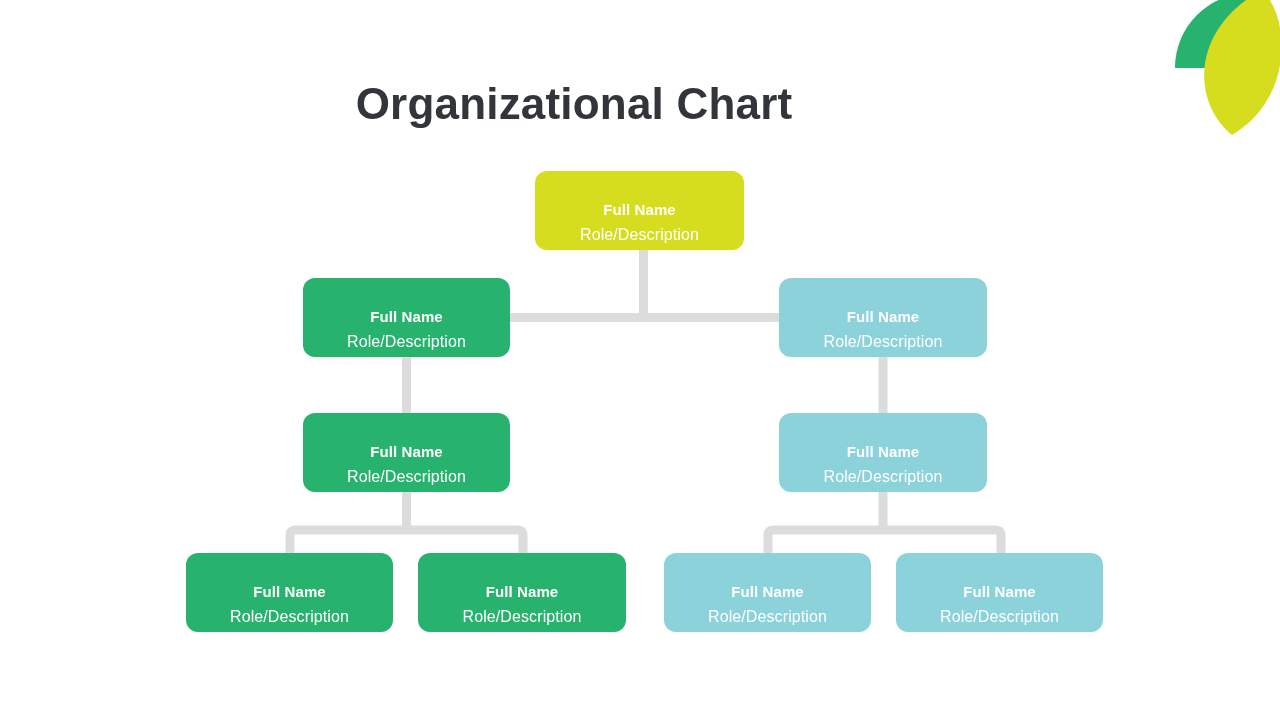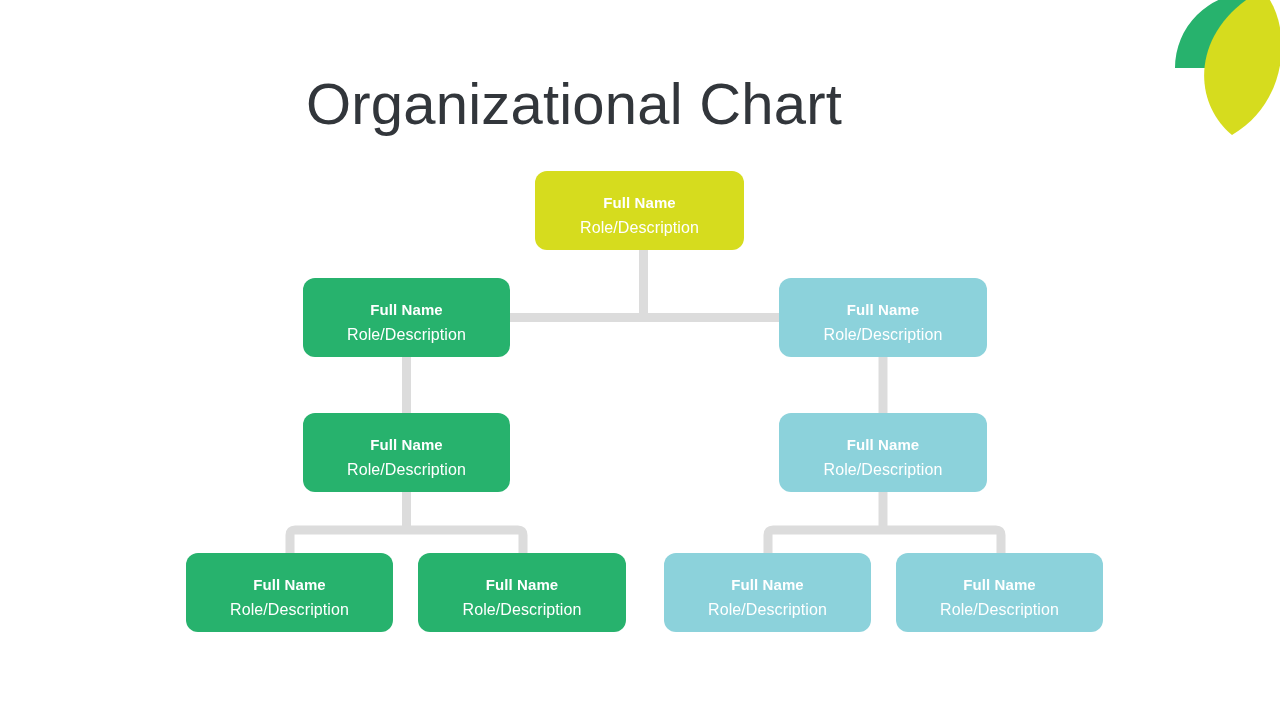--- a/index.html
+++ b/index.html
@@ -25,22 +25,22 @@
     pointer-events: none;
   }
 
   
   .slide-title {
     position: absolute;
     top: 74px;
     left: 0;
     width: 1148px;
     text-align: center;
-    font-size: 58px;
-    font-weight: 400;
+    font-size: 44px;
+    font-weight: 700;
     color: #32363B;
     letter-spacing: 0.2px;
     line-height: 60px;
   }
 
   
   .org-chart {
     position: absolute;
     top: 0;
     left: 0;
@@ -60,23 +60,23 @@
 
   
   .node {
     position: absolute;
     z-index: 2;
     box-sizing: border-box;
     border-radius: 12px;
     display: flex;
     flex-direction: column;
     align-items: center;
-    justify-content: flex-start;
+    justify-content: flex-end;
     text-align: center;
-    padding: 22px 10px;
+    padding: 6px 10px;
   }
   .node .node-name {
     color: #FFFFFF;
     font-weight: bold;
     font-size: 15px;
     line-height: 20px;
     letter-spacing: 0.1px;
   }
   .node .node-role {
     color: #FFFFFF;

